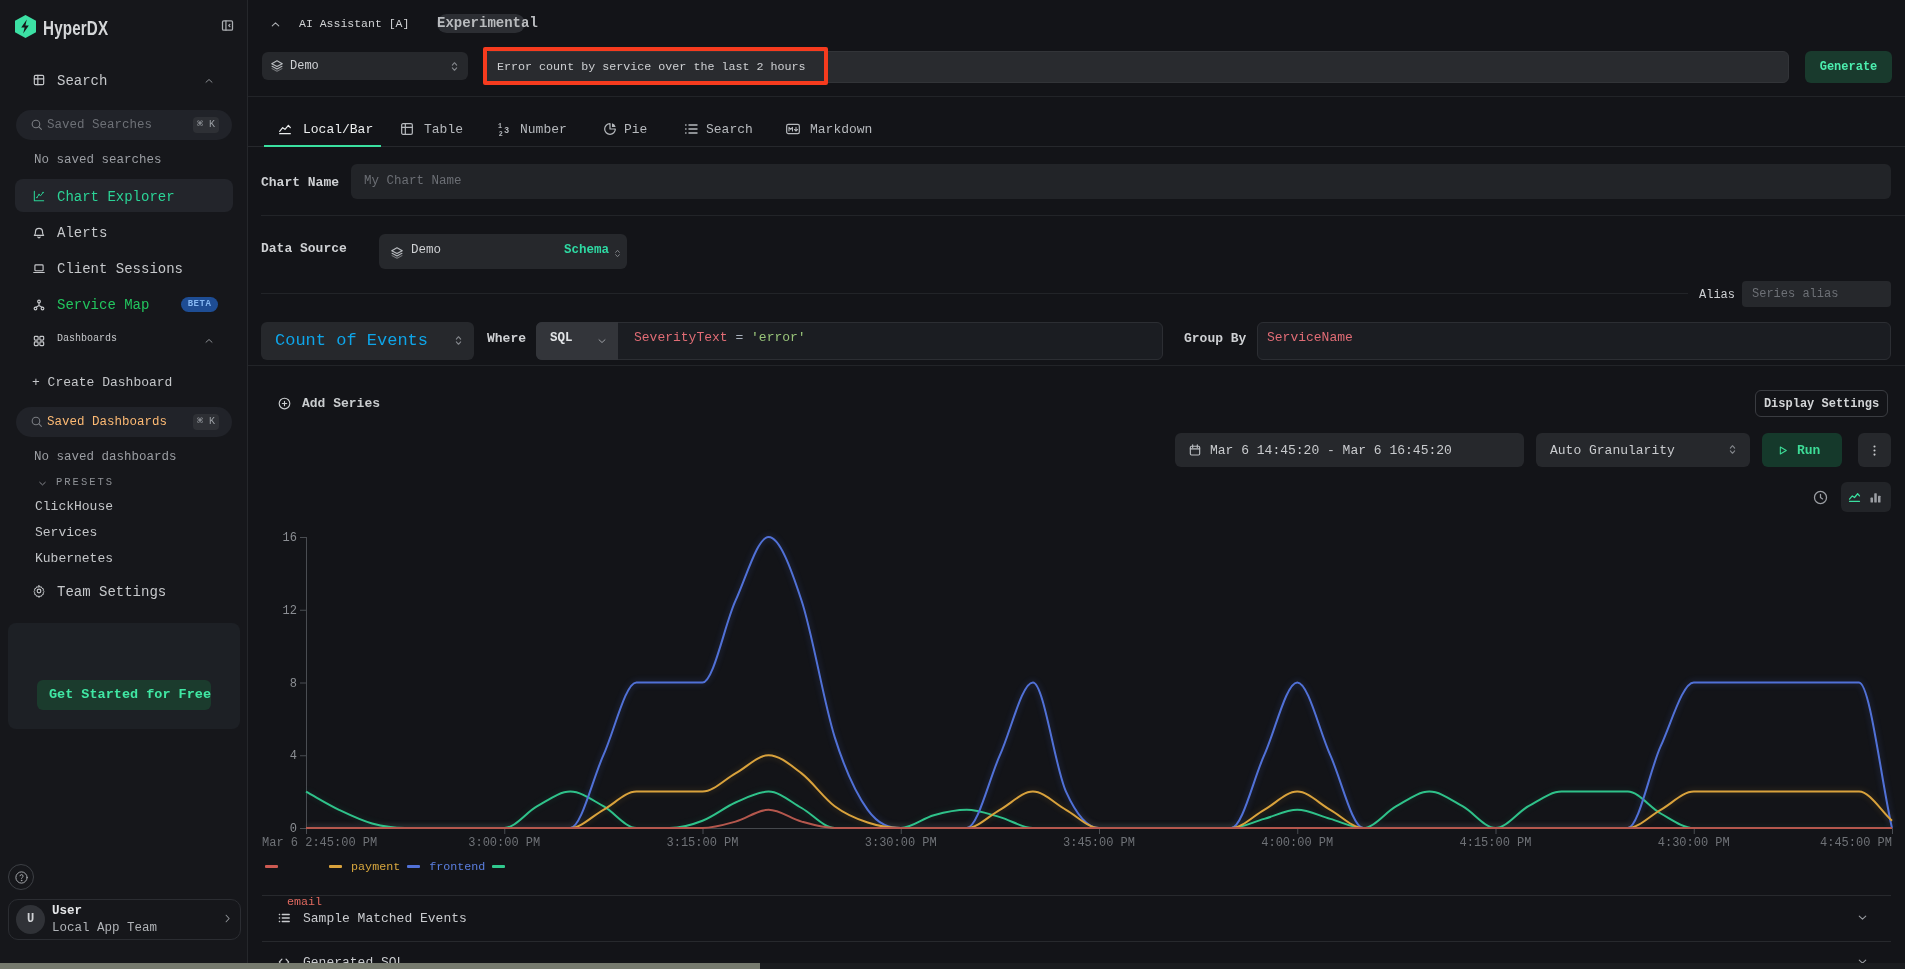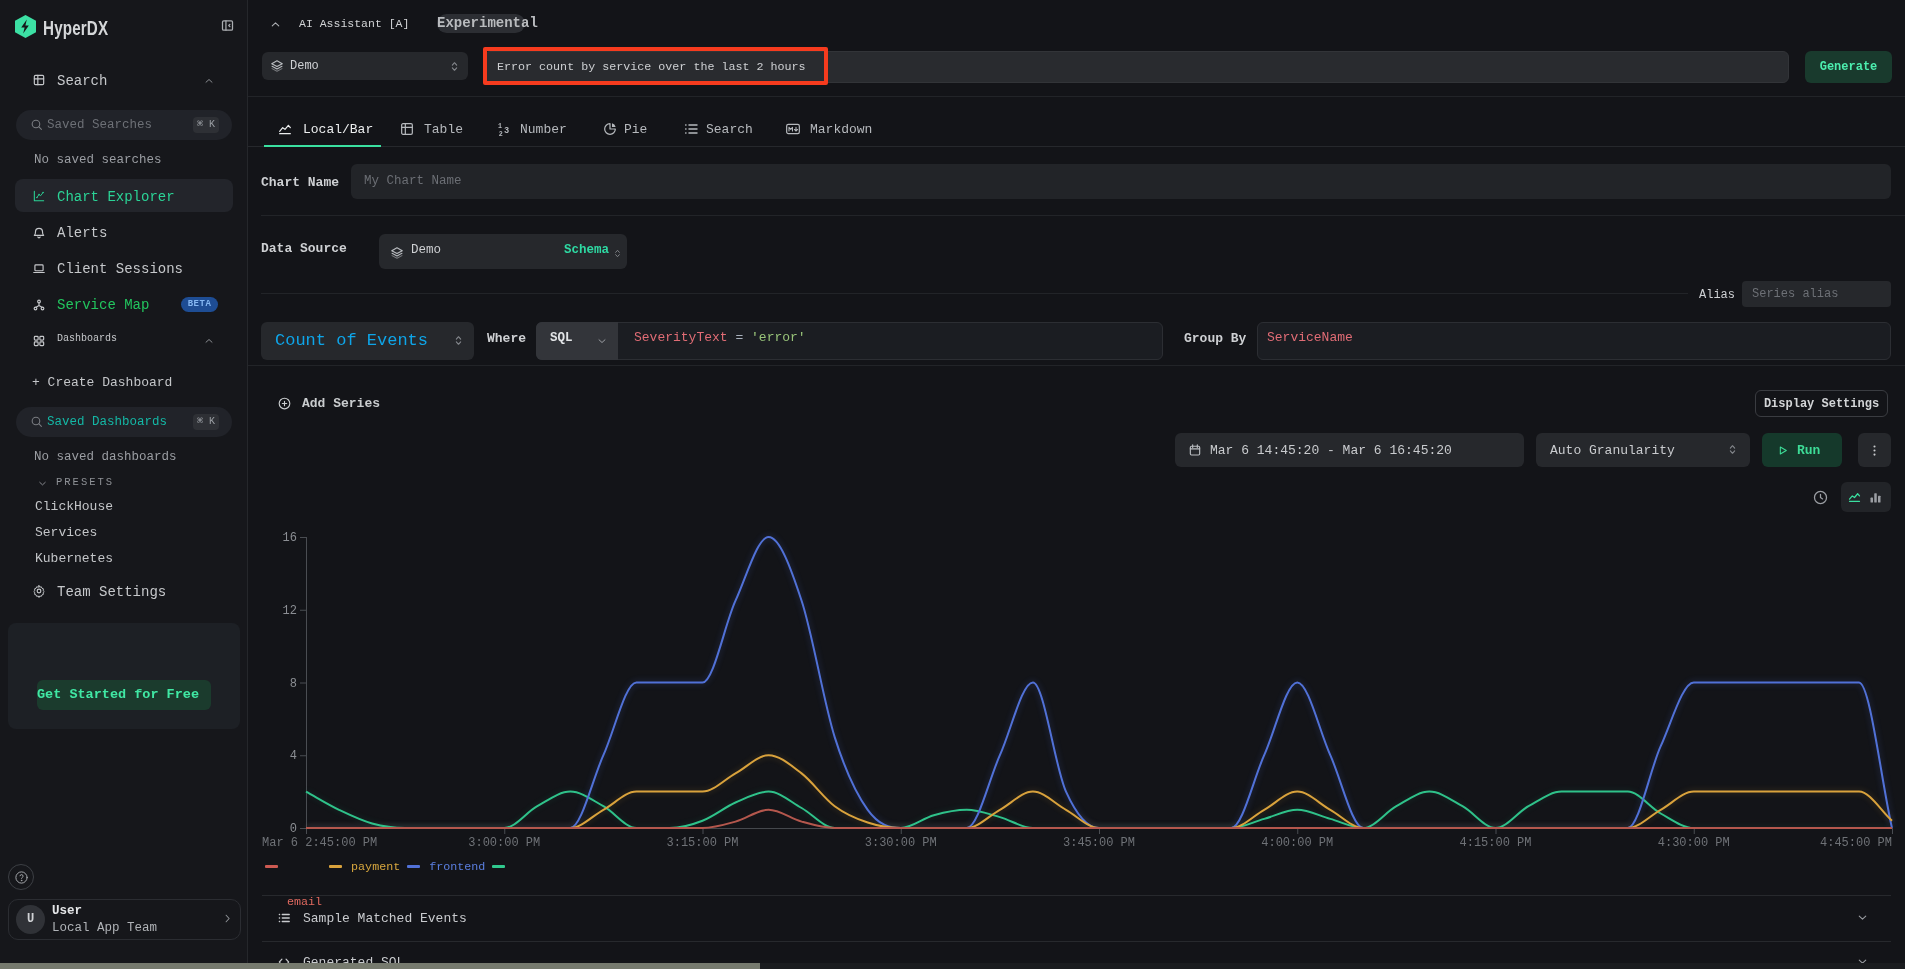--- a/index.html
+++ b/index.html
@@ -73,38 +73,38 @@
 <div class="abs" style="left:181px;top:297px;width:37px;height:15px;background:#1e4d94;border-radius:8px;color:#85b7f2;font-size:9px;font-weight:700;text-align:center;line-height:15px;letter-spacing:.5px">BETA</div>
 <svg class="abs " style="left:203px;top:335px;color:#8b8e93" width="12" height="12" viewBox="0 0 24 24" fill="none" stroke="currentColor" stroke-width="2" stroke-linecap="round" stroke-linejoin="round">
       <path d="M6 14.5l6-5.5 6 5.5"></path>
     </svg>
 <div class="abs" style="left:32px;top:375px;font-size:13px;color:#c4c6c9">+ Create Dashboard</div>
 <div class="abs" style="left:16px;top:407px;width:216px;height:30px;background:#212329;border-radius:15px">
 <svg class="abs " style="left:14px;top:8px;color:#797c81" width="13" height="13" viewBox="0 0 24 24" fill="none" stroke="currentColor" stroke-width="2" stroke-linecap="round" stroke-linejoin="round">
         <circle cx="11" cy="11" r="7"></circle>
         <path d="M21 21l-4.5-4.5"></path>
       </svg>
-<div class="abs" style="left:31px;top:8px;font-size:12.5px;color:#14b8a6">Saved Dashboards</div>
+<div class="abs" style="left:31px;top:8px;font-size:12.5px;color:#fdba74">Saved Dashboards</div>
 <div class="abs" style="left:177px;top:7px;width:26px;height:16px;background:#2e3035;border-radius:4px;color:#9ca0a5;font-size:10px;text-align:center;line-height:16px">⌘ K</div>
 </div>
 <div class="abs" style="left:34px;top:450px;font-size:12.5px;color:#9b9ea3">No saved dashboards</div>
 <svg class="abs " style="left:37px;top:478px;color:#8f9297" width="11" height="11" viewBox="0 0 24 24" fill="none" stroke="currentColor" stroke-width="2" stroke-linecap="round" stroke-linejoin="round">
       <path d="M6 9.5l6 5.5 6-5.5"></path>
     </svg>
 <div class="abs" style="left:56px;top:476px;font-size:10.5px;letter-spacing:2px;color:#8f9297">PRESETS</div>
 <div class="abs" style="left:35px;top:499px;font-size:13px;color:#c4c6c9">ClickHouse</div>
 <div class="abs" style="left:35px;top:525px;font-size:13px;color:#c4c6c9">Services</div>
 <div class="abs" style="left:35px;top:551px;font-size:13px;color:#c4c6c9">Kubernetes</div>
 <svg class="abs " style="left:32px;top:584px;color:#c6c8cb" width="14" height="14" viewBox="0 0 24 24" fill="none" stroke="currentColor" stroke-width="2" stroke-linecap="round" stroke-linejoin="round">
       <circle cx="12" cy="12" r="3.2"></circle>
       <path d="M12 2.8l1.2 2.6 2.8-.6 1 2.5 2.6 1-.6 2.8 2 1.9-2 1.9.6 2.8-2.6 1-1 2.5-2.8-.6-1.2 2.6-1.2-2.6-2.8.6-1-2.5-2.6-1 .6-2.8-2-1.9 2-1.9-.6-2.8 2.6-1 1-2.5 2.8.6z" stroke-width="1.6"></path>
     </svg>
 <div class="abs" style="left:57px;top:584px;font-size:14px;color:#c6c8cb">Team Settings</div>
 <div class="abs" style="left:8px;top:623px;width:232px;height:106px;background:#1d2025;border-radius:8px"></div>
-<div class="abs" style="left:37px;top:680px;width:174px;height:30px;background:#1b3b2d;border-radius:6px;color:#40e8a4;font-weight:700;font-size:13.5px;text-align:left;line-height:30px">Get Started for Free</div>
+<div class="abs" style="left:37px;top:680px;width:174px;height:30px;background:#1b3b2d;border-radius:6px;color:#40e8a4;font-weight:700;font-size:13.5px;text-align:right;line-height:30px">Get Started for Free</div>
 <div class="abs" style="left:8px;top:864px;width:26px;height:26px;border:1px solid #3c3f44;border-radius:50%"></div>
 <svg class="abs " style="left:13.5px;top:869.5px;color:#a3a6aa;stroke-width:1.6" width="15" height="15" viewBox="0 0 24 24" fill="none" stroke="currentColor" stroke-width="2" stroke-linecap="round" stroke-linejoin="round">
       <circle cx="12" cy="12" r="9"></circle>
       <path d="M9.6 9.2a2.5 2.5 0 0 1 4.9.8c0 1.7-2.5 2-2.5 3.4"></path>
       <circle cx="12" cy="16.8" r=".5" fill="currentColor"></circle>
     </svg>
 <div class="abs" style="left:8px;top:899px;width:233px;height:41px;border:1px solid #2b2d32;border-radius:10px"></div>
 <div class="abs" style="left:16px;top:905px;width:29px;height:29px;background:#303237;border-radius:50%;color:#d0d2d5;font-size:12px;font-weight:700;text-align:center;line-height:29px">U</div>
 <div class="abs b" style="left:52px;top:904px;font-size:12.5px;color:#e4e6e8">User</div>
 <div class="abs" style="left:52px;top:921px;font-size:12.5px;color:#b0b3b7">Local App Team</div>

